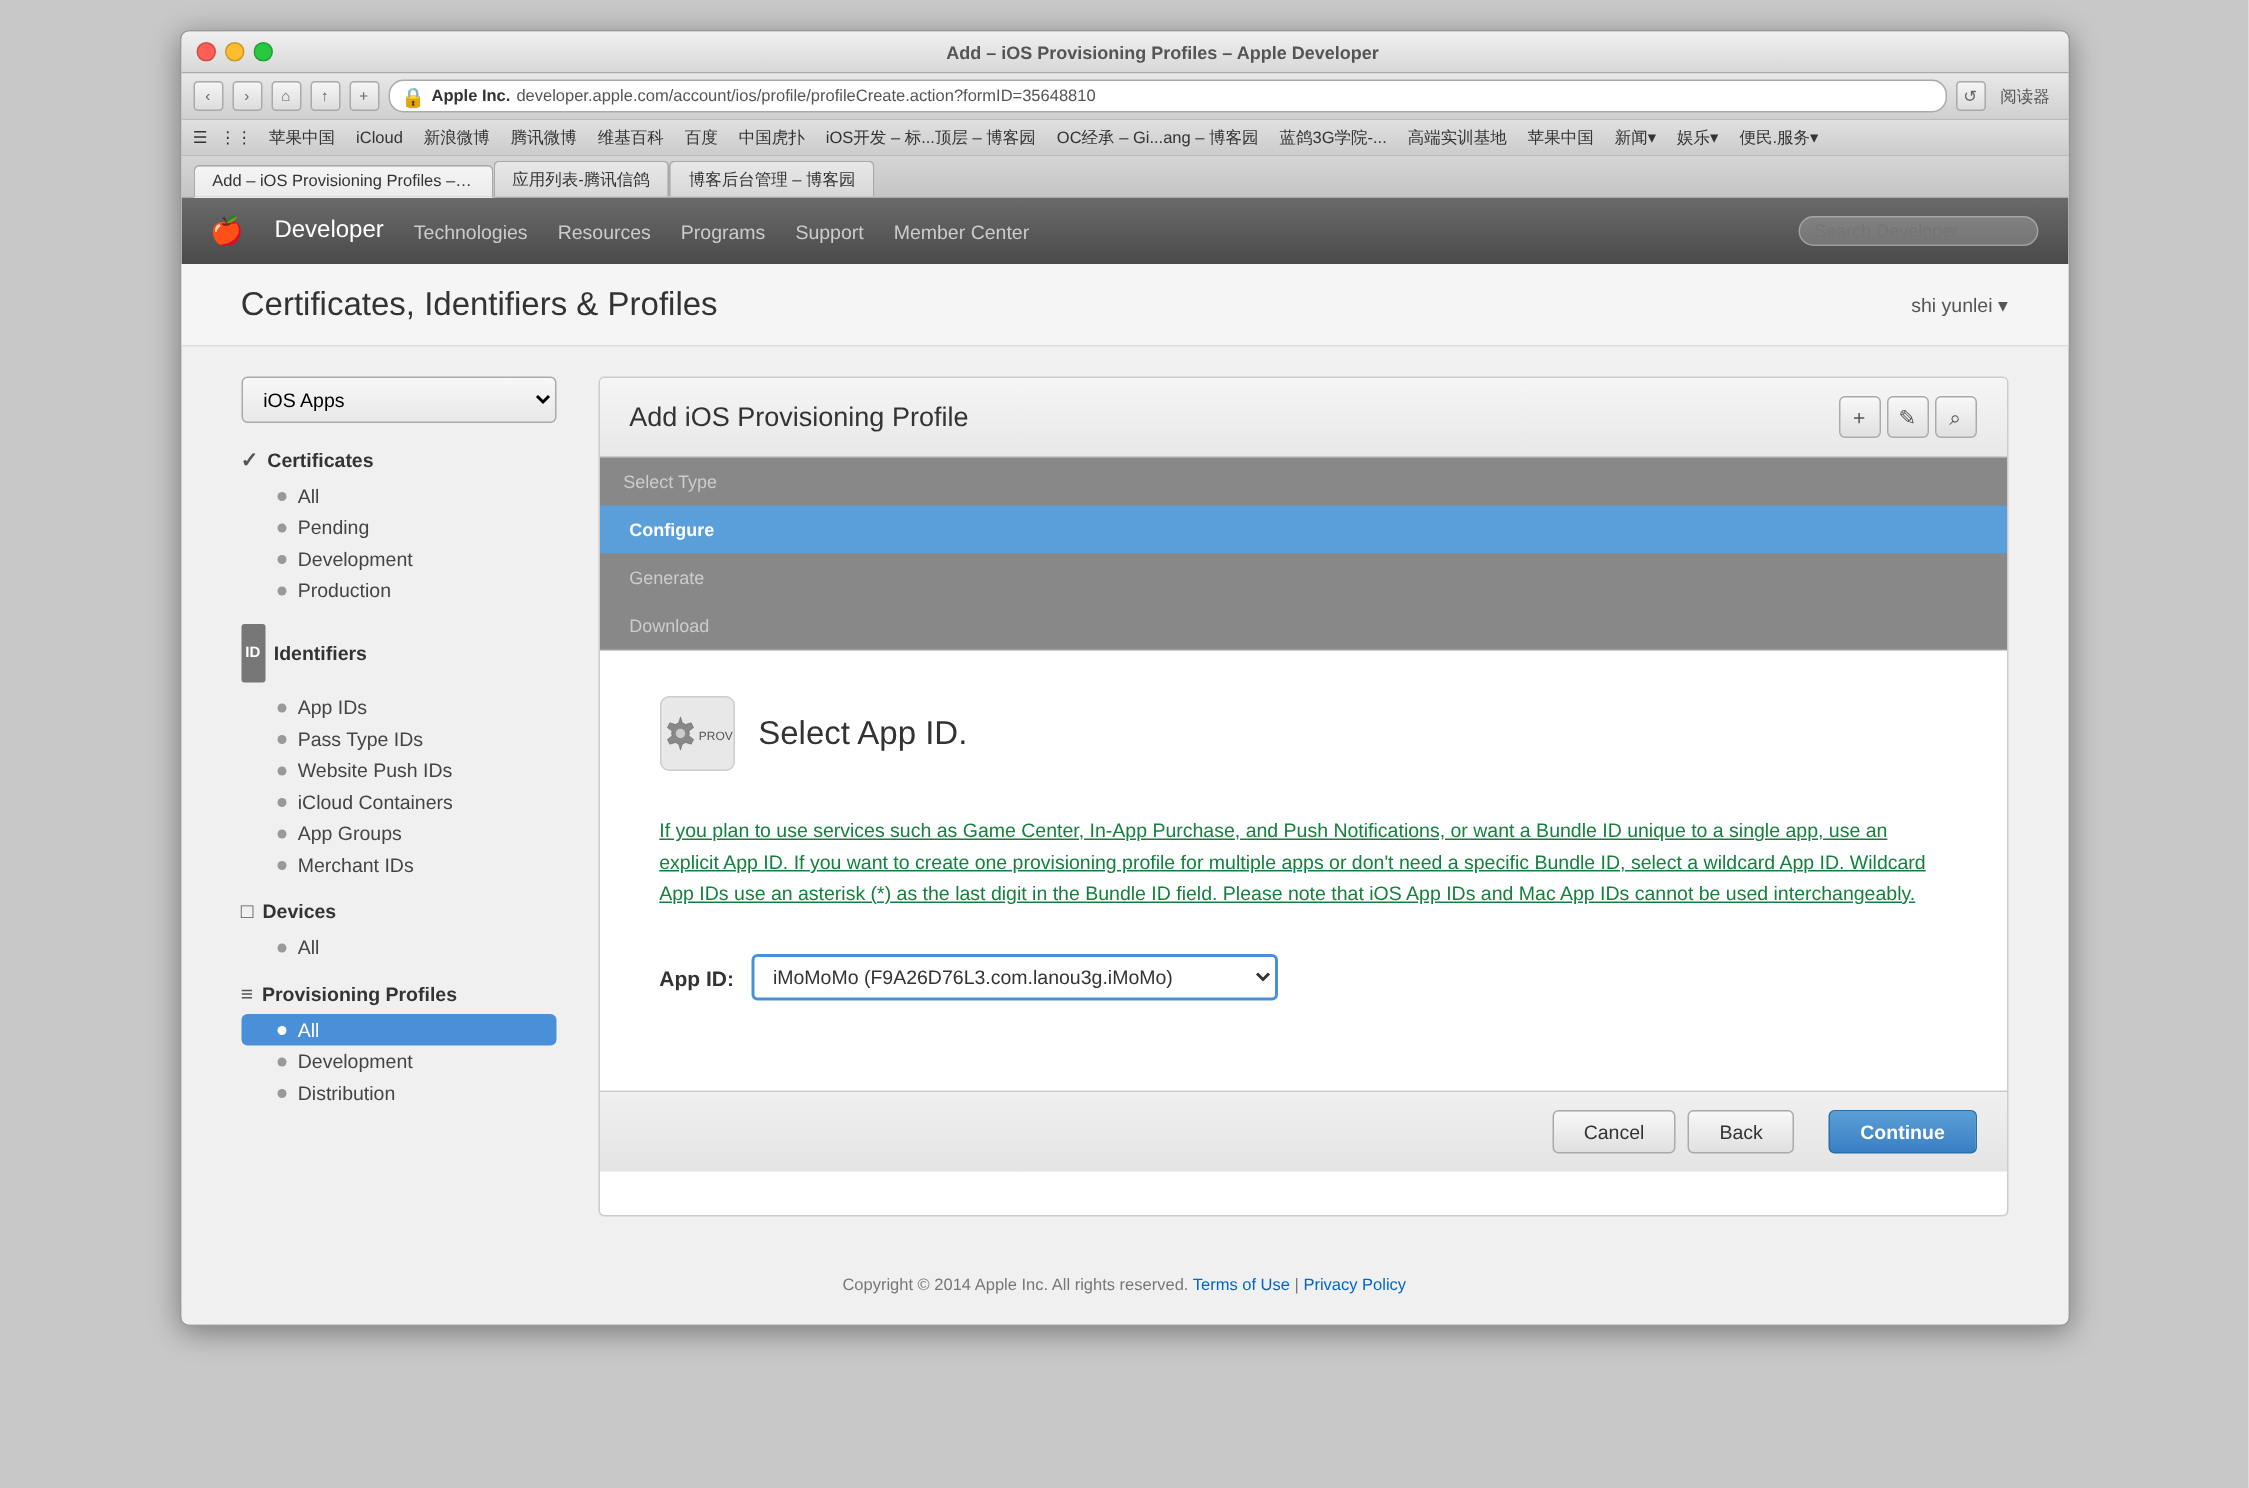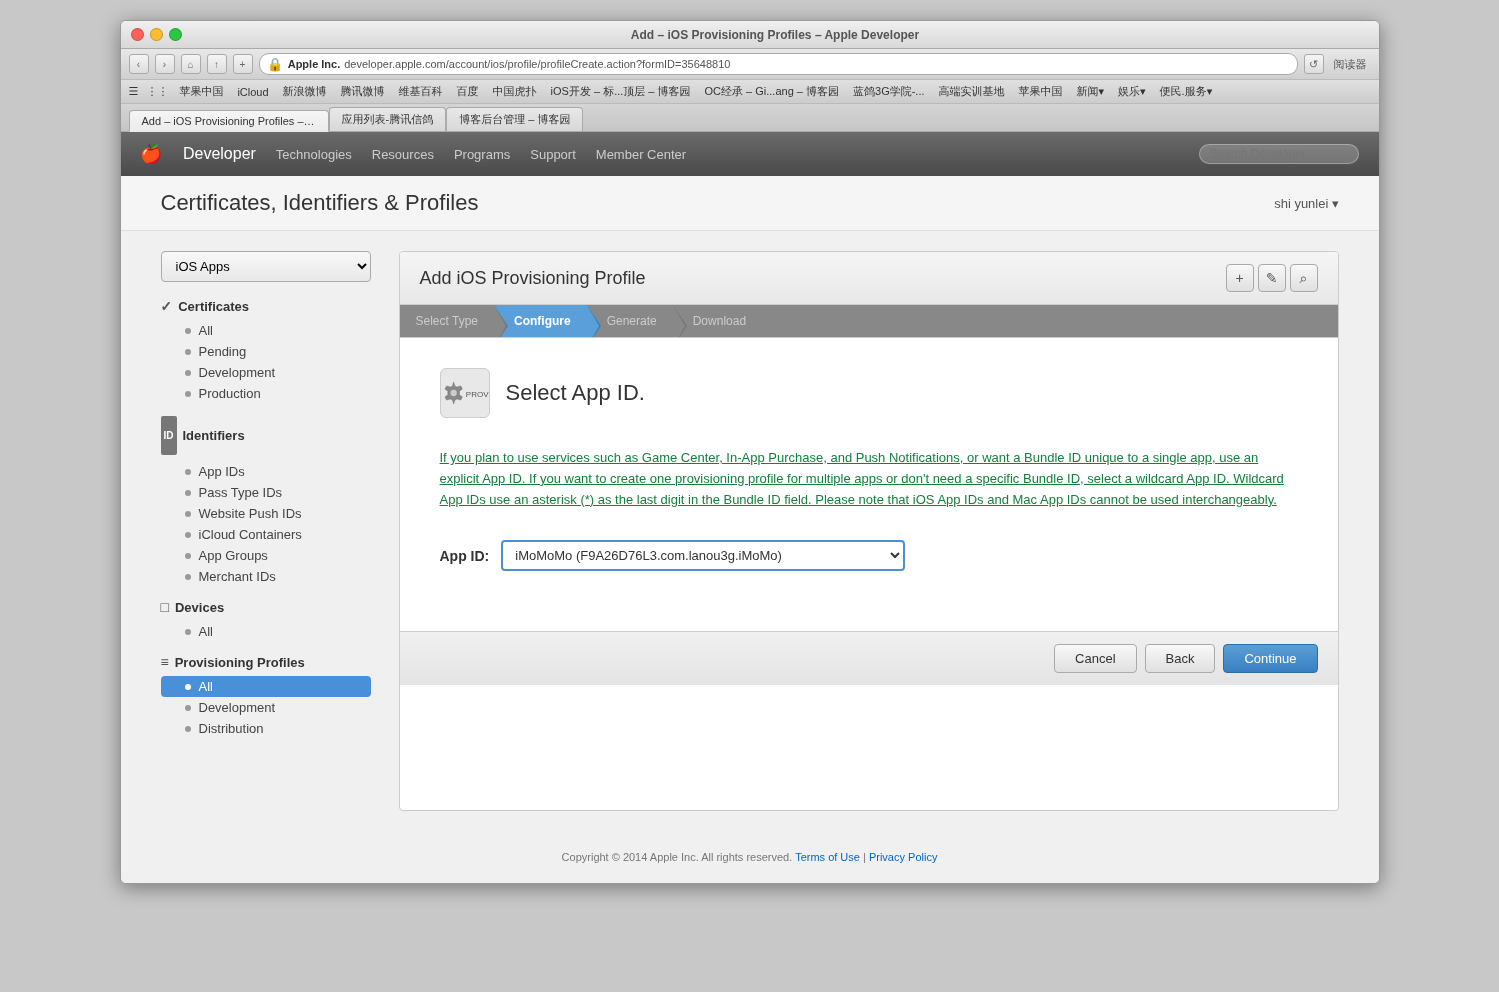--- a/index.html
+++ b/index.html
@@ -360,21 +360,21 @@
       gap: 12px;
       margin-bottom: 30px;
     }
     .app-id-label {
       font-size: 14px;
       font-weight: 600;
       color: #333;
       white-space: nowrap;
     }
     .app-id-select {
-      width: 404px;
+      width: 351px;
       padding: 5px 8px;
       border: 2px solid #4a90d9;
       border-radius: 4px;
       background: white;
       font-size: 13px;
       color: #333;
       cursor: pointer;
     }
 
     
@@ -395,41 +395,43 @@
       border: 1px solid #aaa;
     }
     .btn-default {
       background: linear-gradient(to bottom, #f8f8f8, #e0e0e0);
       color: #333;
     }
     .btn-primary {
       background: linear-gradient(to bottom, #5a9fd4, #3a7fc4);
       color: white;
       border-color: #2a6fa8;
-      font-weight: 400;
+      font-weight: 700;
+      margin-left: 15px;
     }
 
     
     .page-footer {
       text-align: center;
       padding: 20px;
       font-size: 11px;
       color: #777;
     }
     .page-footer a {
       color: #0066cc;
       text-decoration: none;
     }
 
     
     .steps-container {
       display: flex;
       background: #888;
       border-bottom: 1px solid #ccc;
       overflow: hidden;
+      flex-direction: column;
     }
     .step {
       display: flex;
       align-items: center;
       padding: 9px 16px 9px 20px;
       font-size: 12px;
       color: #ccc;
       position: relative;
       background: #888;
     }

